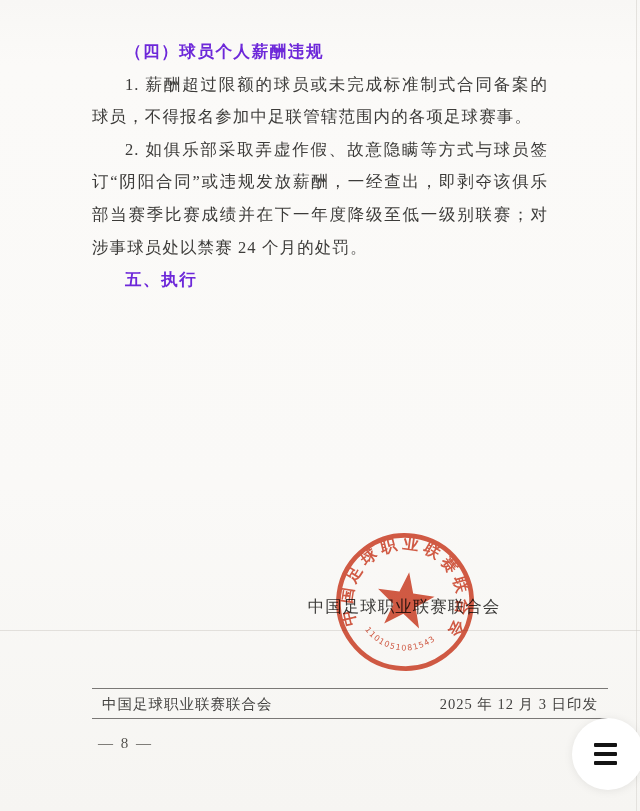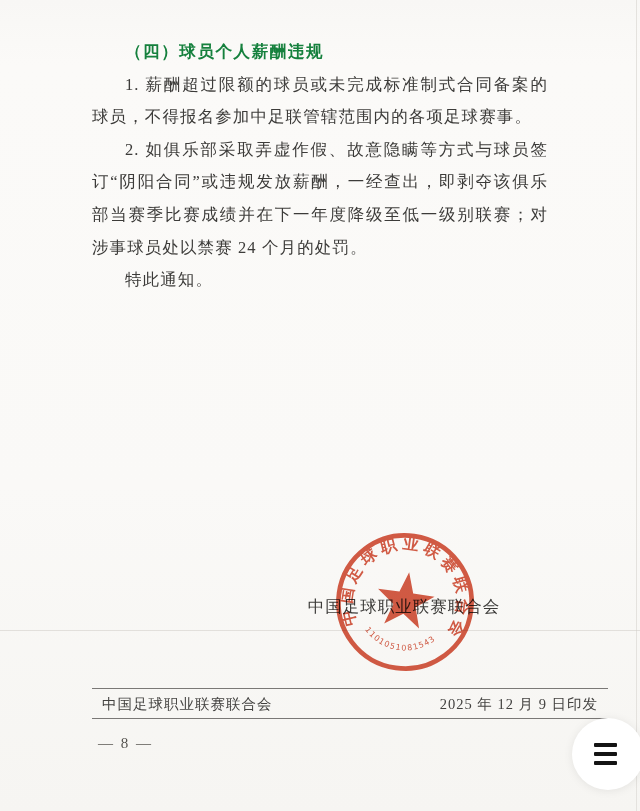--- a/index.html
+++ b/index.html
@@ -29,21 +29,21 @@
   .doc {
     position:absolute; left:92px; top:36px; width:456px;
     font-size:16.5px; line-height:32.6px;
     letter-spacing:1.1px;
     text-align:justify;
     color:#3c3b39;
     filter: blur(.25px);
   }
   .doc h3 {
     font-size:16.5px; font-weight:bold; margin:0;
-    text-indent:2em; letter-spacing:1.6px; color:#15803d;
+    text-indent:2em; letter-spacing:1.6px; color:#6d28d9;
   }
   .doc p { margin:0; text-indent:2em; }
 
   
   .signature {
     position:absolute; left:298px; top:590px; width:212px;
     text-align:center; font-size:16.5px; line-height:34px;
     letter-spacing:1px; color:#3c3b39; filter:blur(.25px);
   }
 
@@ -94,21 +94,21 @@
 <body>
 
 <div class="page-surface"></div>
 <div class="page-edge-right"></div>
 <div class="fold-line"></div>
 
 <section class="doc">
   <h3>（四）球员个人薪酬违规</h3>
   <p>1. 薪酬超过限额的球员或未完成标准制式合同备案的球员，不得报名参加中足联管辖范围内的各项足球赛事。</p>
   <p>2. 如俱乐部采取弄虚作假、故意隐瞒等方式与球员签订“阴阳合同”或违规发放薪酬，一经查出，即剥夺该俱乐部当赛季比赛成绩并在下一年度降级至低一级别联赛；对涉事球员处以禁赛 24 个月的处罚。</p>
-  <p>特此通知。</p>
+  <h3>五、执行</h3>
 </section>
 
 <div class="signature">
   <div>中国足球职业联赛联合会</div>
 </div>
 
 <svg class="seal" viewBox="0 0 160 160">
   <defs>
     <path id="sealTopArc" d="M 33.5,112 A 56.5,56.5 0 1 1 126.5,112" fill="none"></path>
     <path id="sealBottomArc" d="M 33,102 A 52,52 0 0 0 127,102" fill="none"></path>
@@ -119,21 +119,21 @@
     <textPath href="#sealTopArc" startOffset="50%" text-anchor="middle">中国足球职业联赛联合会</textPath>
   </text>
   <text class="seal-serial">
     <textPath href="#sealBottomArc" startOffset="50%" text-anchor="middle">1101051081543</textPath>
   </text>
 </svg>
 
 <div class="footer-rule rule-top"></div>
 <div class="footer-row">
   <span class="cell">中国足球职业联赛联合会</span>
-  <span class="cell">2025 年 12 月 9 日印发</span>
+  <span class="cell">2025 年 12 月 3 日印发</span>
 </div>
 <div class="footer-rule rule-bottom"></div>
 
 <div class="page-number">— 8 —</div>
 
 <button class="fab">
   <span class="hamburger">
     <span></span>
       <span></span>
       <span></span>

